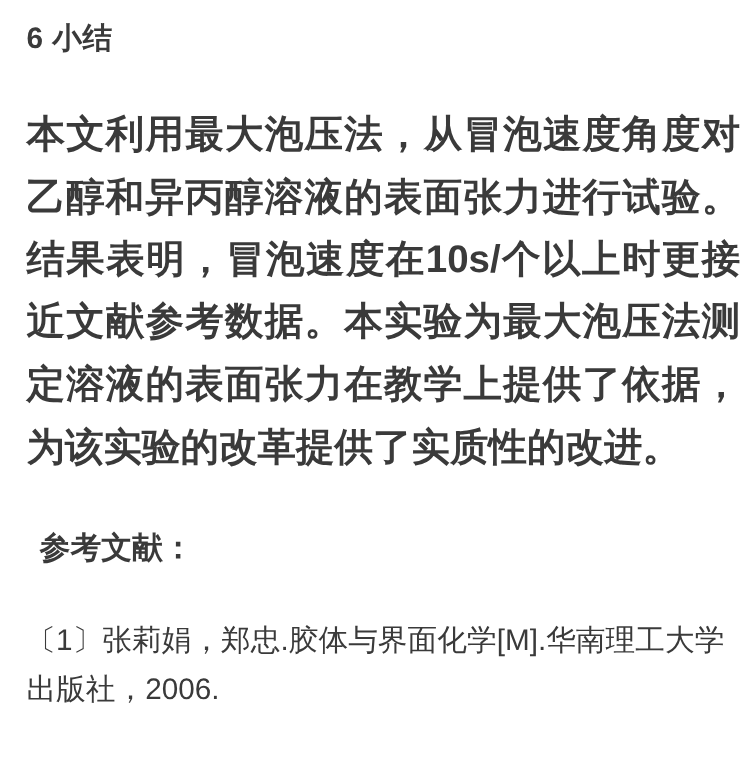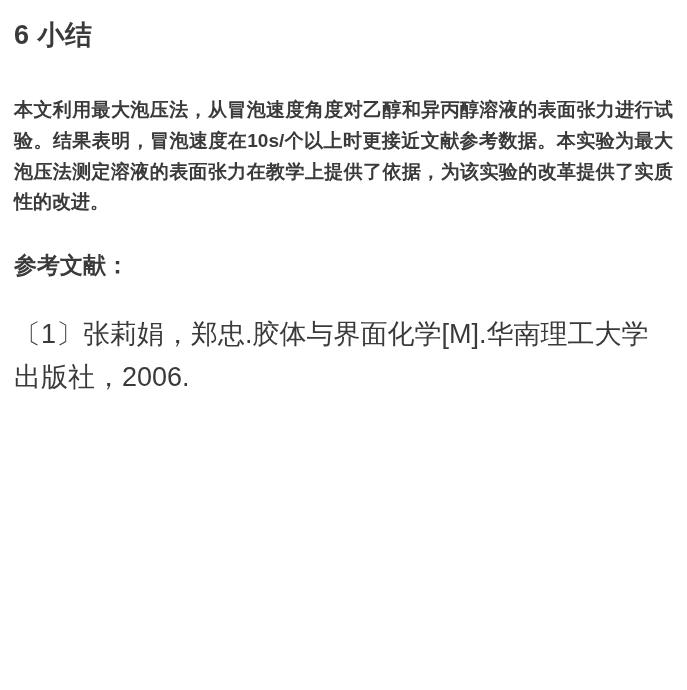--- a/index.html
+++ b/index.html
@@ -11,53 +11,53 @@
     height: 690px;
     background: #ffffff;
     font-family: "Liberation Sans", sans-serif;
     color: #3a3a3a;
     overflow: hidden;
   }
   .page {
     box-sizing: border-box;
     width: 687px;
     height: 690px;
-    padding: 18px 14px 0 14px;
+    padding: 18px 14px 0 24px;
     background: #ffffff;
   }
   .section-title {
     font-size: 27px;
     font-weight: 700;
     color: #3a3a3a;
     letter-spacing: 0.5px;
     line-height: 1.3;
     margin: 0 0 4px 0;
   }
   .spacer-lg {
     height: 38px;
   }
   .spacer-md {
     height: 30px;
   }
   .body-text {
-    font-size: 19px;
+    font-size: 35px;
     font-weight: 700;
     color: #3a3a3a;
     line-height: 1.62;
     text-align: justify;
     text-justify: inter-ideograph;
     margin: 0;
     letter-spacing: 0px;
   }
   .refs-heading {
-    font-size: 23px;
+    font-size: 28px;
     font-weight: 700;
     color: #3a3a3a;
     line-height: 1.5;
-    margin: 0;
+    margin: 12px;
   }
   .ref-item {
     font-size: 27px;
     font-weight: 400;
     color: #3a3a3a;
     line-height: 1.62;
     margin: 0;
   }
 </style>
 </head>

